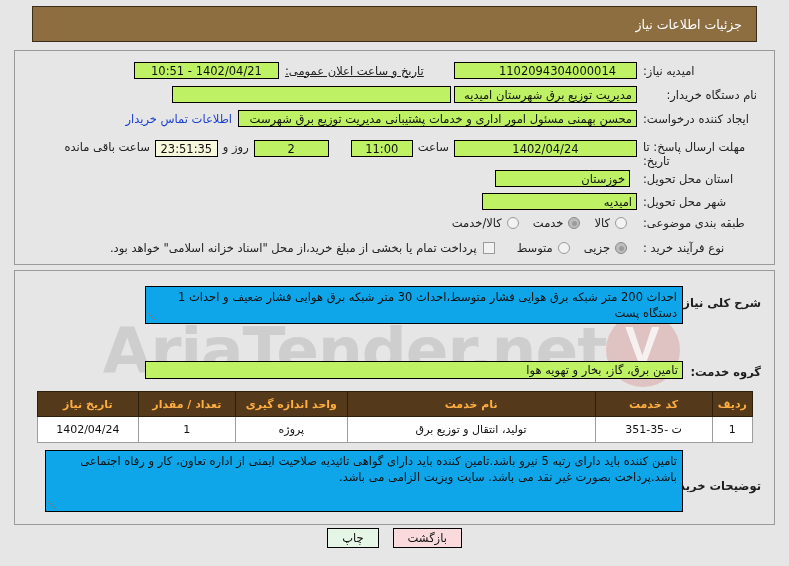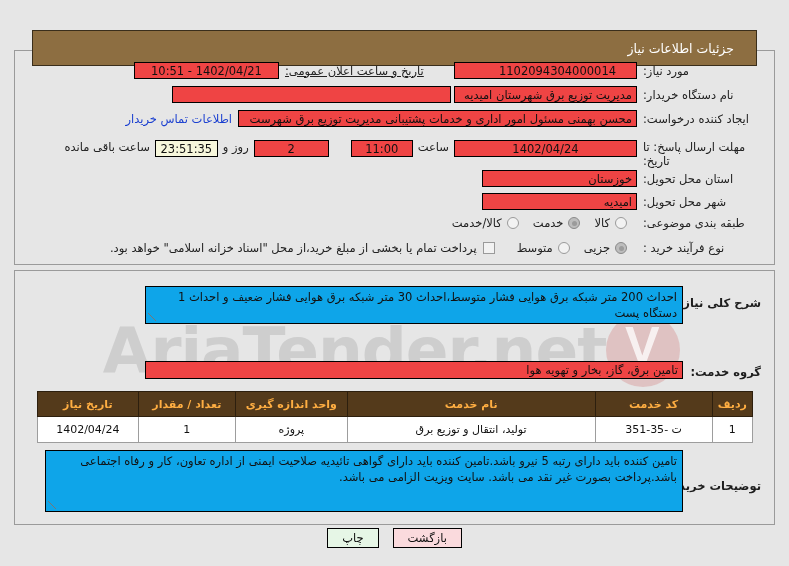--- a/index.html
+++ b/index.html
@@ -60,23 +60,22 @@
   .titlebar {
     position: absolute;
     top: 6px; left: 32px; right: 32px;
     height: 36px;
     background: #8d6e41;
     border: 1px solid #3a2e1b;
     box-sizing: border-box;
     display: flex;
     align-items: center;
     justify-content: flex-start;
-    padding: 0 22px;
+    padding: 0 14px;
     z-index: 2;
-    margin-top: 24px;
   }
   .titlebar .t {
     color: #ffffff;
     font-size: 12.5px;
     font-family: "DejaVu Sans", sans-serif;
   }
 
   
   .panel {
     position: absolute;
@@ -100,21 +99,21 @@
   }
   .lbl {
     font-size: 11.5px;
     color: #222;
     font-family: "DejaVu Sans", sans-serif;
     text-align: left;
     flex: 0 0 auto;
   }
   .fld {
     border: 1px solid #000;
-    background: #ef4444;
+    background: #bef264;
     height: 17px;
     line-height: 17px;
     font-size: 11.5px;
     color: #111;
     padding: 0 4px;
     box-sizing: border-box;
     font-family: "DejaVu Sans", sans-serif;
     overflow: hidden;
     text-align: center;
   }
@@ -257,30 +256,30 @@
     <span class="wm-logo"></span>
   </div>
 
   <div class="titlebar">
     <span class="t">جزئیات اطلاعات نیاز</span>
   </div>
 
   <div class="panel" id="panel-top"></div>
 
   <div class="row" style="top:62px; right:32px;">
-    <span class="lbl" style="width:114px;">مورد نیاز:</span>
+    <span class="lbl" style="width:114px;">امیدیه نیاز:</span>
     <span class="fld" style="width:183px; margin-right:6px;padding-left:28px;">1102094304000014</span>
   </div>
   <div class="row" style="top:62px; right:348px;">
     <span class="lbl" style="width:156px;text-decoration:underline;">تاریخ و ساعت اعلان عمومی:</span>
     <span class="fld" style="width:145px; margin-right:6px;">1402/04/21 - 10:51</span>
   </div>
 
   <div class="row" style="top:86px; right:32px;">
-    <span class="lbl" style="width:114px;">نام دستگاه خریدار:</span>
+    <span class="lbl" style="width:114px;text-align:right;">نام دستگاه خریدار:</span>
     <span class="fld r" style="width:183px; margin-right:6px;">مدیریت توزیع برق شهرستان امیدیه</span>
     <span class="fld r" style="width:279px; margin-right:3px;"></span>
   </div>
 
   <div class="row" style="top:110px; right:32px;">
     <span class="lbl" style="width:114px;">ایجاد کننده درخواست:</span>
     <span class="fld r" style="width:399px; margin-right:6px;">محسن بهمنی مسئول امور اداری و خدمات پشتیبانی مدیریت توزیع برق شهرست</span>
     <span class="link" style="margin-right:6px;">اطلاعات تماس خریدار</span>
   </div>
 
@@ -290,21 +289,21 @@
     <span class="lbl" style="margin-right:5px;">ساعت</span>
     <span class="fld" style="width:62px; margin-right:5px;">11:00</span>
     <span class="fld" style="width:75px; margin-right:22px;">2</span>
     <span class="lbl" style="margin-right:5px;">روز و</span>
     <span class="fld yellow" style="width:63px; margin-right:5px;">23:51:35</span>
     <span class="lbl" style="margin-right:5px;">ساعت باقی مانده</span>
   </div>
 
   <div class="row" style="top:170px; right:32px;">
     <span class="lbl" style="width:114px;">استان محل تحویل:</span>
-    <span class="fld r" style="width:155px; margin-right:6px;">خوزستان</span>
+    <span class="fld r" style="width:135px; margin-right:13px;">خوزستان</span>
   </div>
 
   <div class="row" style="top:193px; right:32px;">
     <span class="lbl" style="width:114px;">شهر محل تحویل:</span>
     <span class="fld r" style="width:155px; margin-right:6px;">امیدیه</span>
   </div>
 
   <div class="row" style="top:216px; right:32px;">
     <span class="lbl" style="width:114px;">طبقه بندی موضوعی:</span>
     <span class="radio" style="margin-right:16px;" id="cat-r0"></span>

